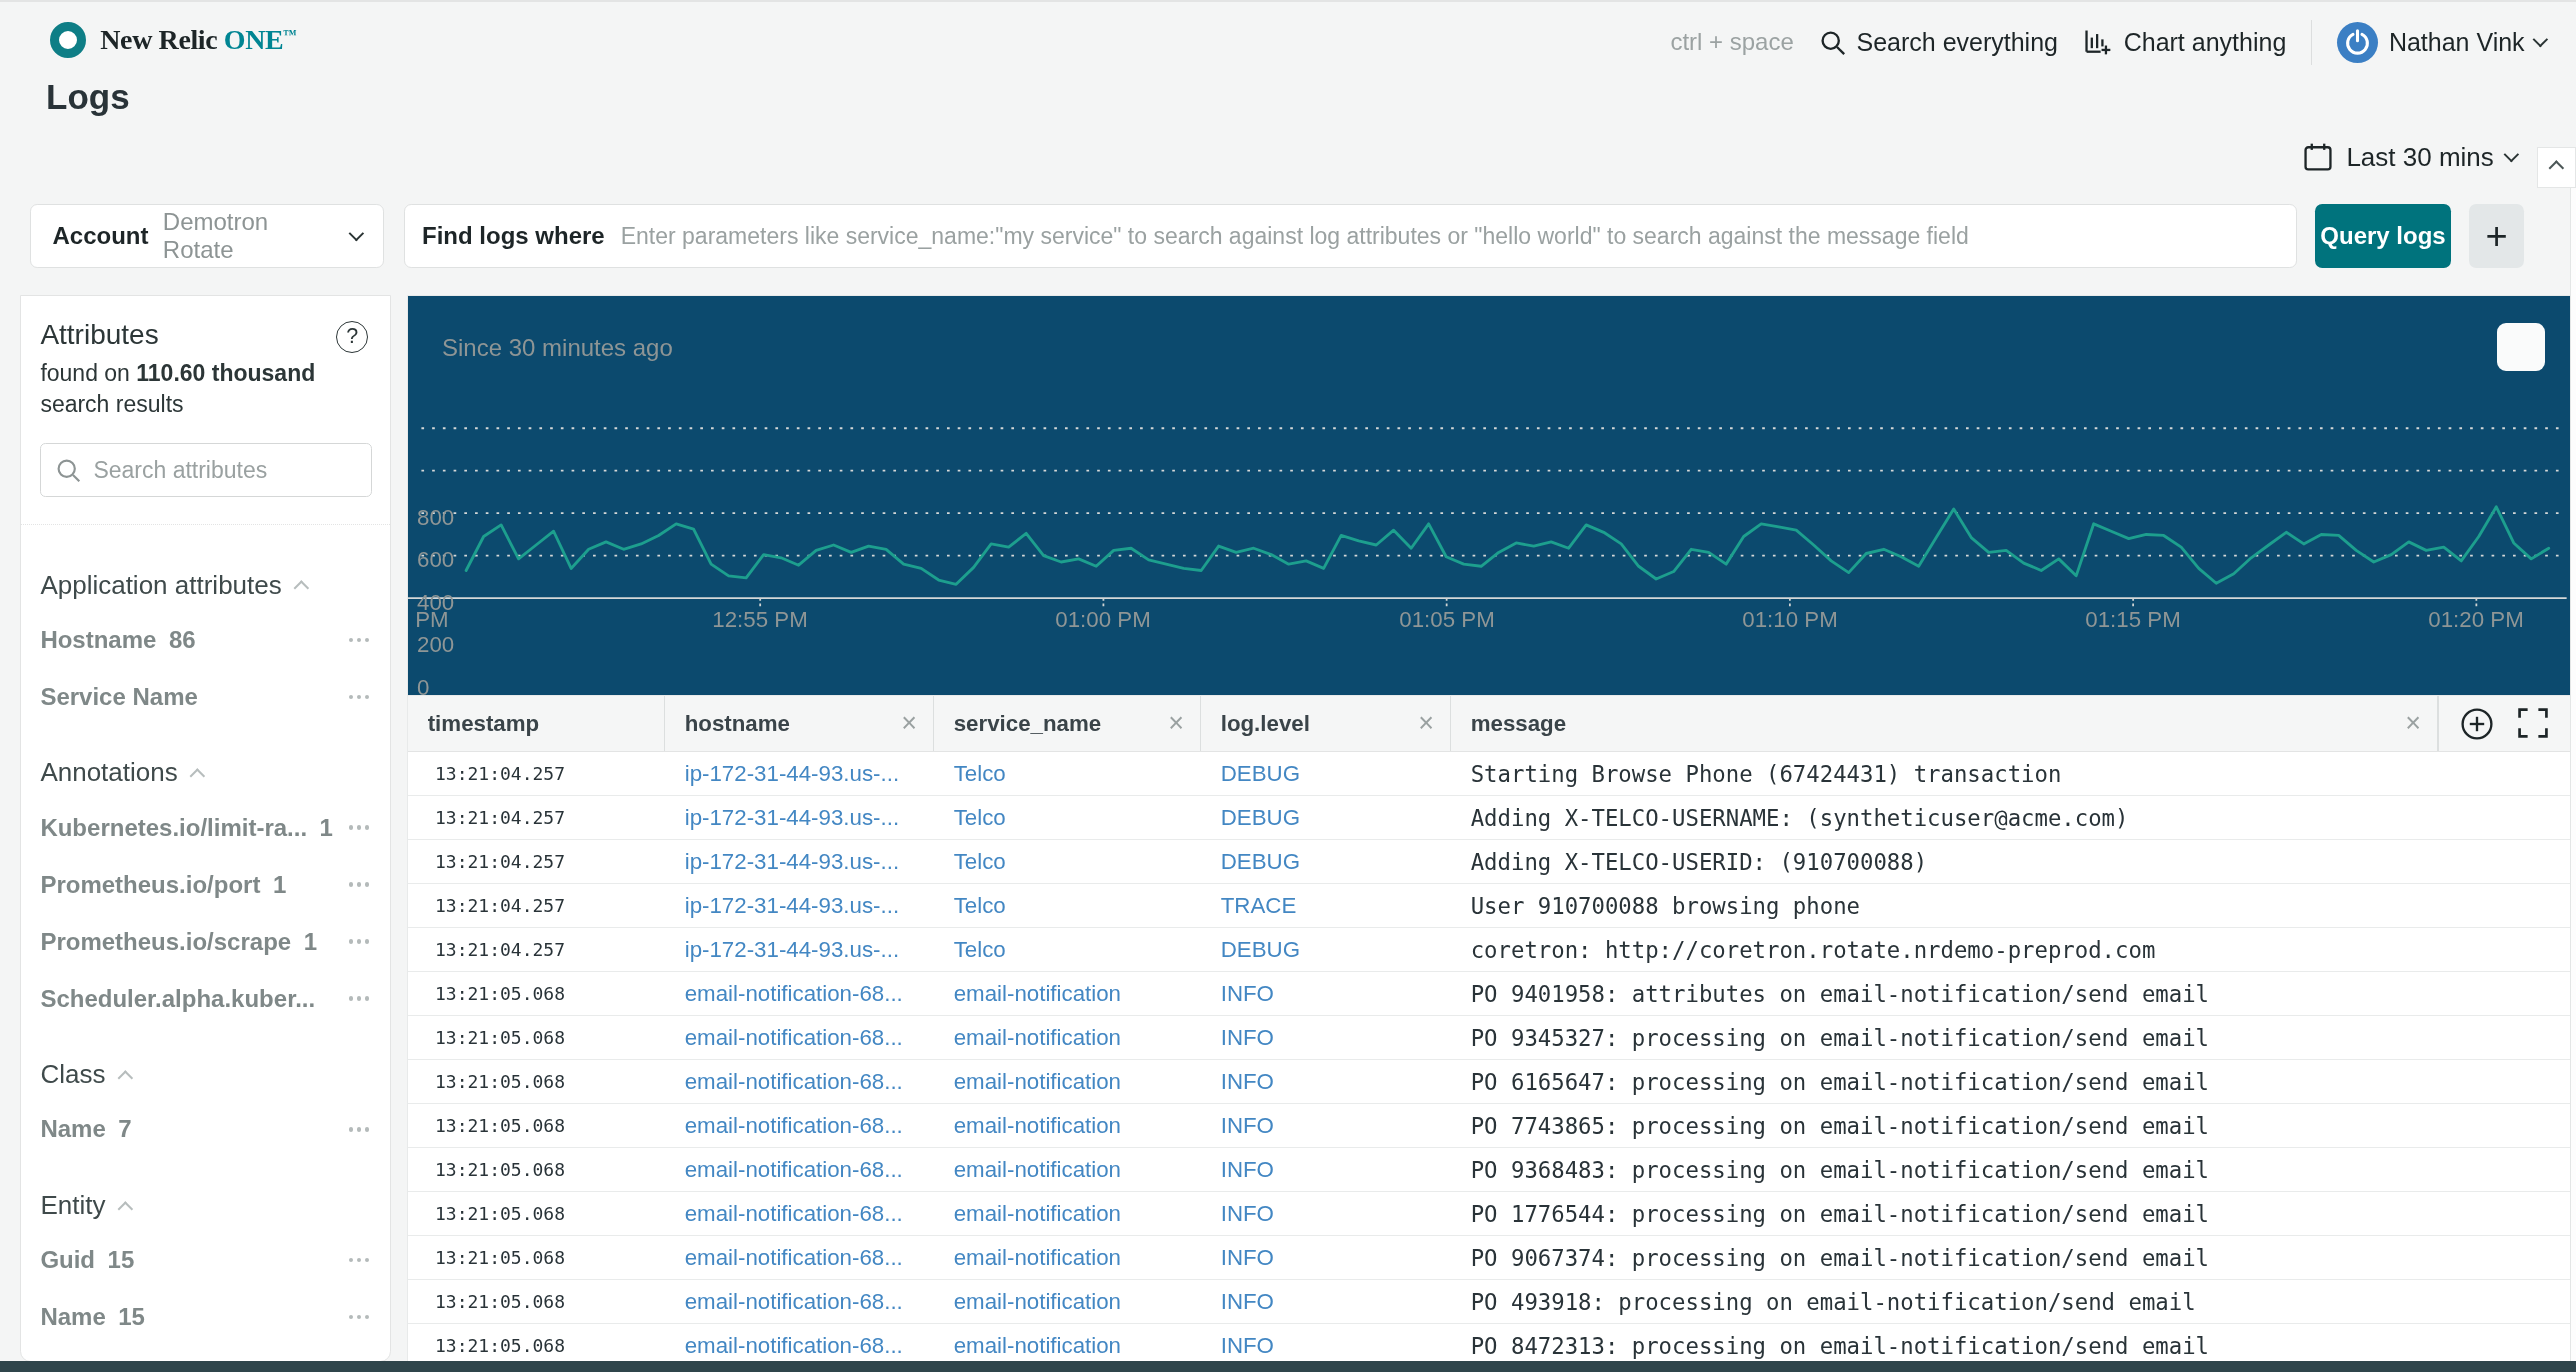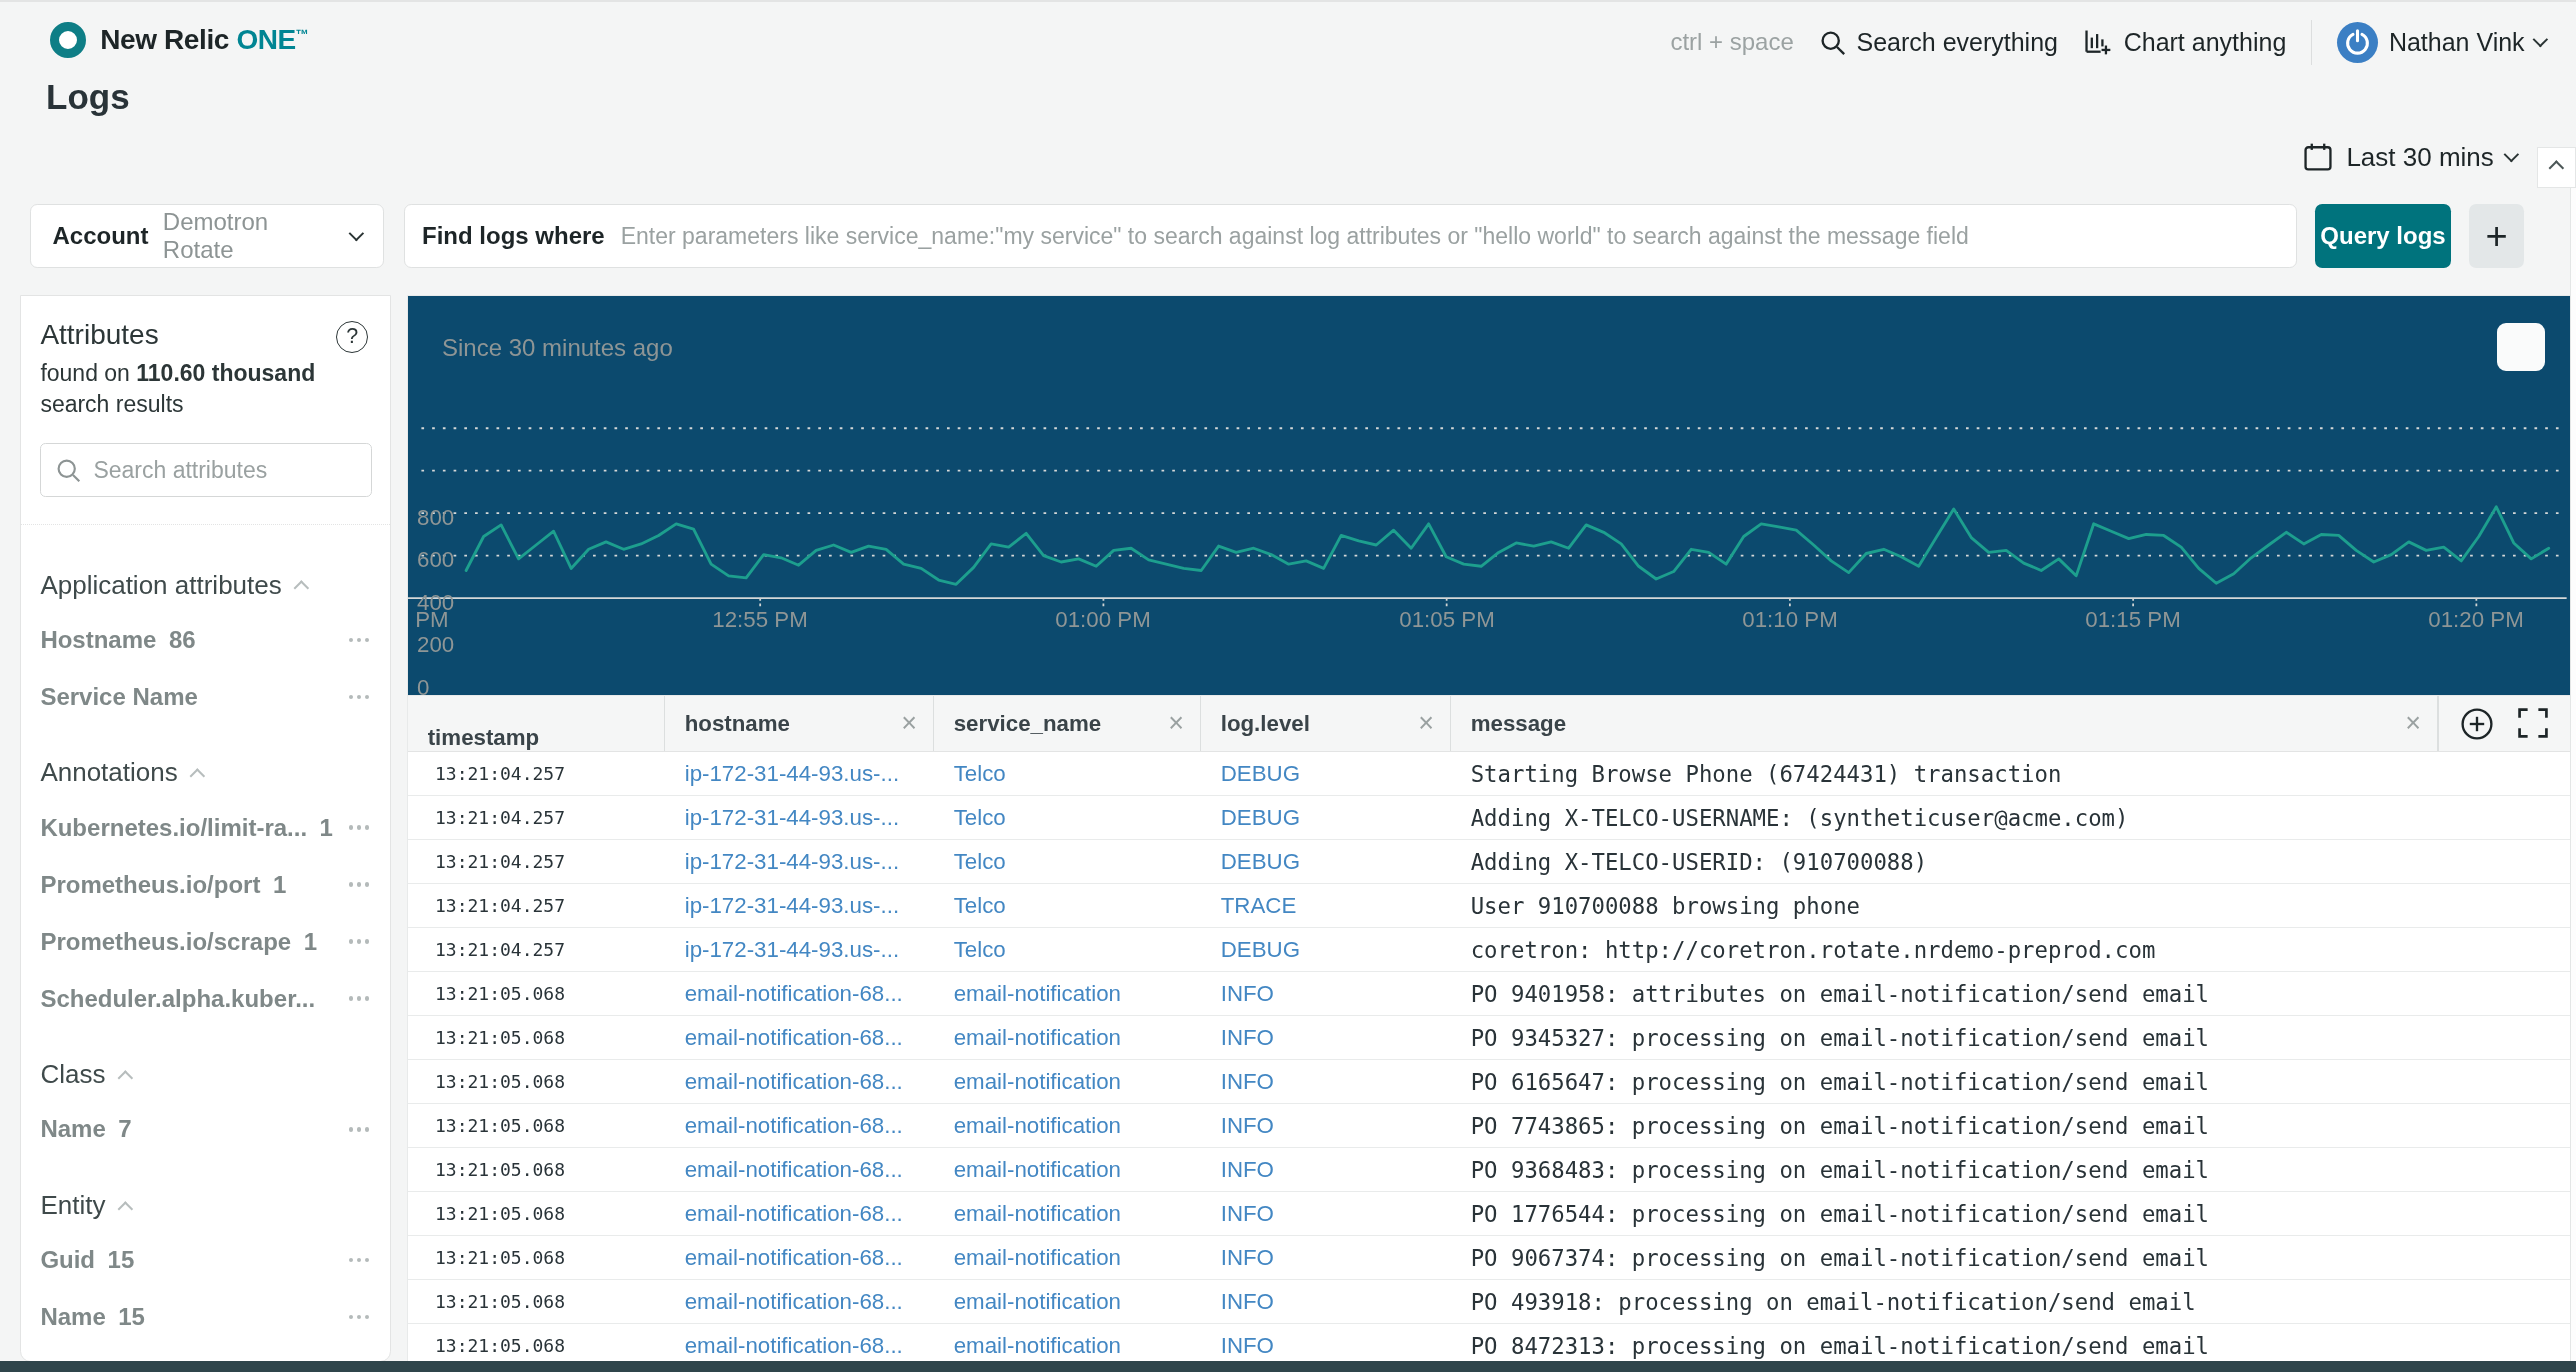--- a/index.html
+++ b/index.html
@@ -4,21 +4,21 @@
 <style>
   * { margin:0; padding:0; box-sizing:border-box; }
   html,body { width:2576px; height:1373px; overflow:hidden; }
   body { font-family:"Liberation Sans", sans-serif; background:#f4f5f5; position:relative; color:#2a3434; }
   .mono { font-family:"DejaVu Sans Mono", monospace; }
 
   
   #top-header { position:absolute; top:0; left:0; width:100%; height:80px; background:#f4f5f5; border-top:2.7px solid #e3e4e4; }
   #brand { position:absolute; left:50px; top:19.7px; display:flex; align-items:center; }
   #nr-ring { width:36px; height:36px; border-radius:50%; border:9.8px solid #0e7e86; background:#fff; }
-  #brand-text { margin-left:14.3px; font-size:28px; font-weight:bold; color:#1d2527; letter-spacing:-0.4px; }
+  #brand-text { margin-left:14.3px; font-size:28px; font-weight:bold; color:#1d2527; letter-spacing:-0.4px;font-family:Liberation Serif, serif; }
   #brand-one { color:#008593; }
   #brand-tm { font-size:13.4px; color:#008593; vertical-align:super; font-weight:bold; }
   #header-right { position:absolute; right:30px; top:0; height:80px; display:flex; align-items:center; gap:25px; }
   .hdr-shortcut { color:#9ba2a2; font-size:24px; }
   .hdr-item { display:flex; align-items:center; gap:10.7px; font-size:25px; color:#1d2527; cursor:pointer; }
   .hdr-divider { width:0.9px; height:45px; background:#dcdede; }
   #avatar { width:41px; height:41px; border-radius:50%; background:#3b7fc4; display:flex; align-items:center; justify-content:center; }
   .chev { display:inline-block; width:10.7px; height:10.7px; border-right:2.7px solid #2a3434; border-bottom:2.7px solid #2a3434; transform:rotate(45deg); margin-top:-5.4px; }
   .chev-up { transform:rotate(-135deg); margin-top:7.2px; border-color:#b7bdbd; }
 
@@ -63,21 +63,21 @@
   #chart-area { position:absolute; left:0; top:107px; width:100%; height:241px; }
   .ylabel { position:absolute; left:9px; font-size:22.3px; color:#8f9696; }
   .xlabel { position:absolute; top:204px; font-size:22.3px; color:#8f9696; white-space:nowrap; }
 
   
   #log-table { position:absolute; left:0; top:399px; right:0; bottom:0; display:flex; flex-direction:column; }
   #thead { display:flex; height:57px; background:#f5f6f6; border-top:0.9px solid #e8eaea; border-bottom:0.9px solid #e3e4e4; flex:none; }
   .th { display:flex; align-items:center; padding:0 16px 0 19.7px; border-right:0.9px solid #dcdfdf; font-size:22.3px; font-weight:bold; color:#3a4449; }
   .th:last-of-type { border-right:none; }
   .th .x { margin-left:auto; color:#9aa1a1; font-size:27px; font-weight:400; cursor:pointer; padding-left:9px; }
-  .th-ts { width:257px; border-right:0.9px solid #dcdfdf;align-items:flex-end; }
+  .th-ts { width:257px; border-right:0.9px solid #dcdfdf; }
   .th-host { width:269px; }
   .th-svc { width:267px; }
   .th-lvl { width:250px; }
   .th-msg { flex:1; }
   #thead-actions { width:132px; display:flex; align-items:center; justify-content:space-evenly; border-left:0.9px solid #dcdfdf; flex:none; }
   #thead-actions .icon-btn { background:none; border:none; cursor:pointer; height:36px; }
   #tbody { flex:1; overflow:hidden; }
   .trow { display:flex; height:44px; align-items:center; border-bottom:0.9px solid #e9ebeb; background:#fff; }
   .c { padding:0 16px 0 19.7px; white-space:nowrap; overflow:hidden; }
   .c-ts { width:257px; font-size:18px; color:#293338; padding-left:27px; }

